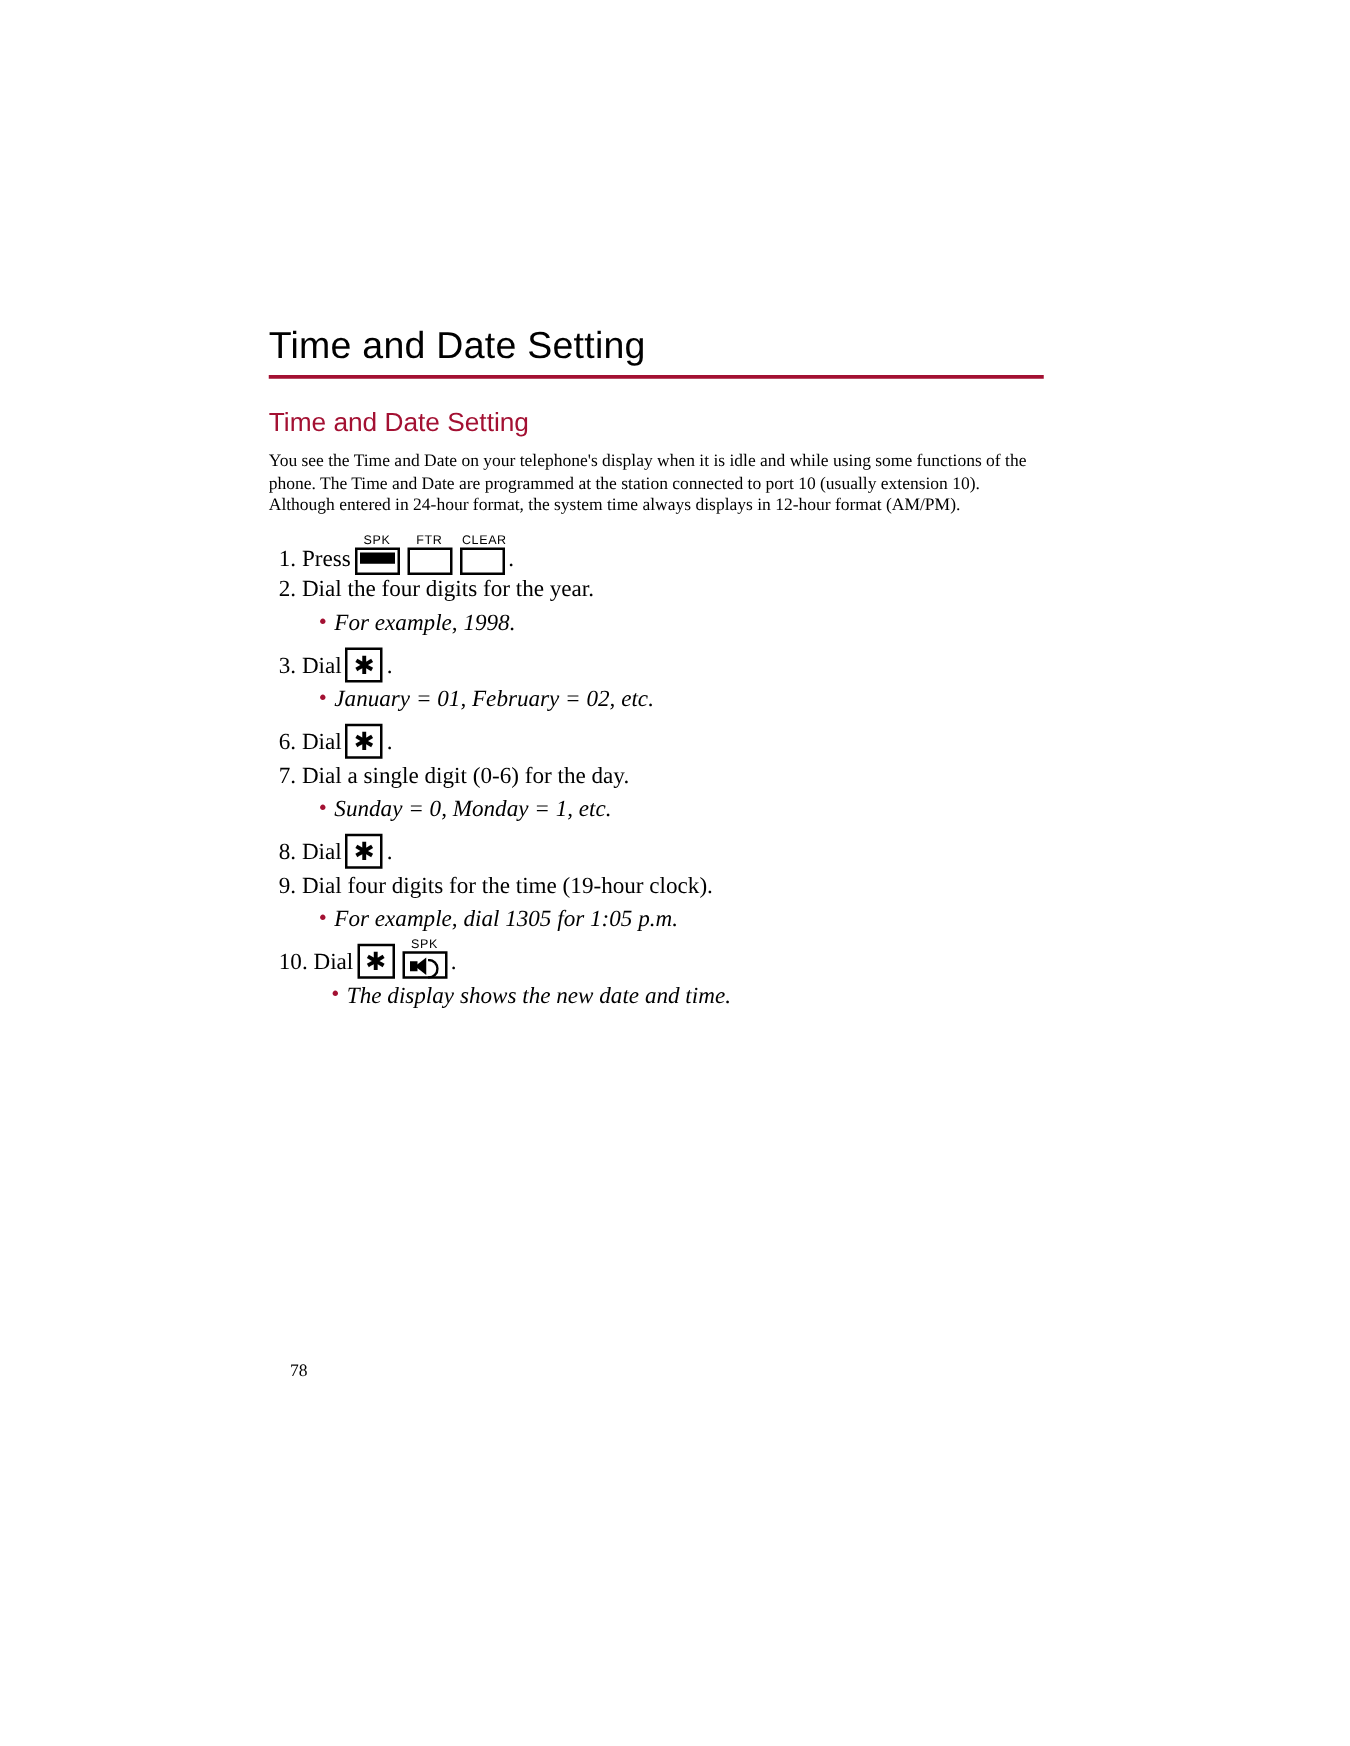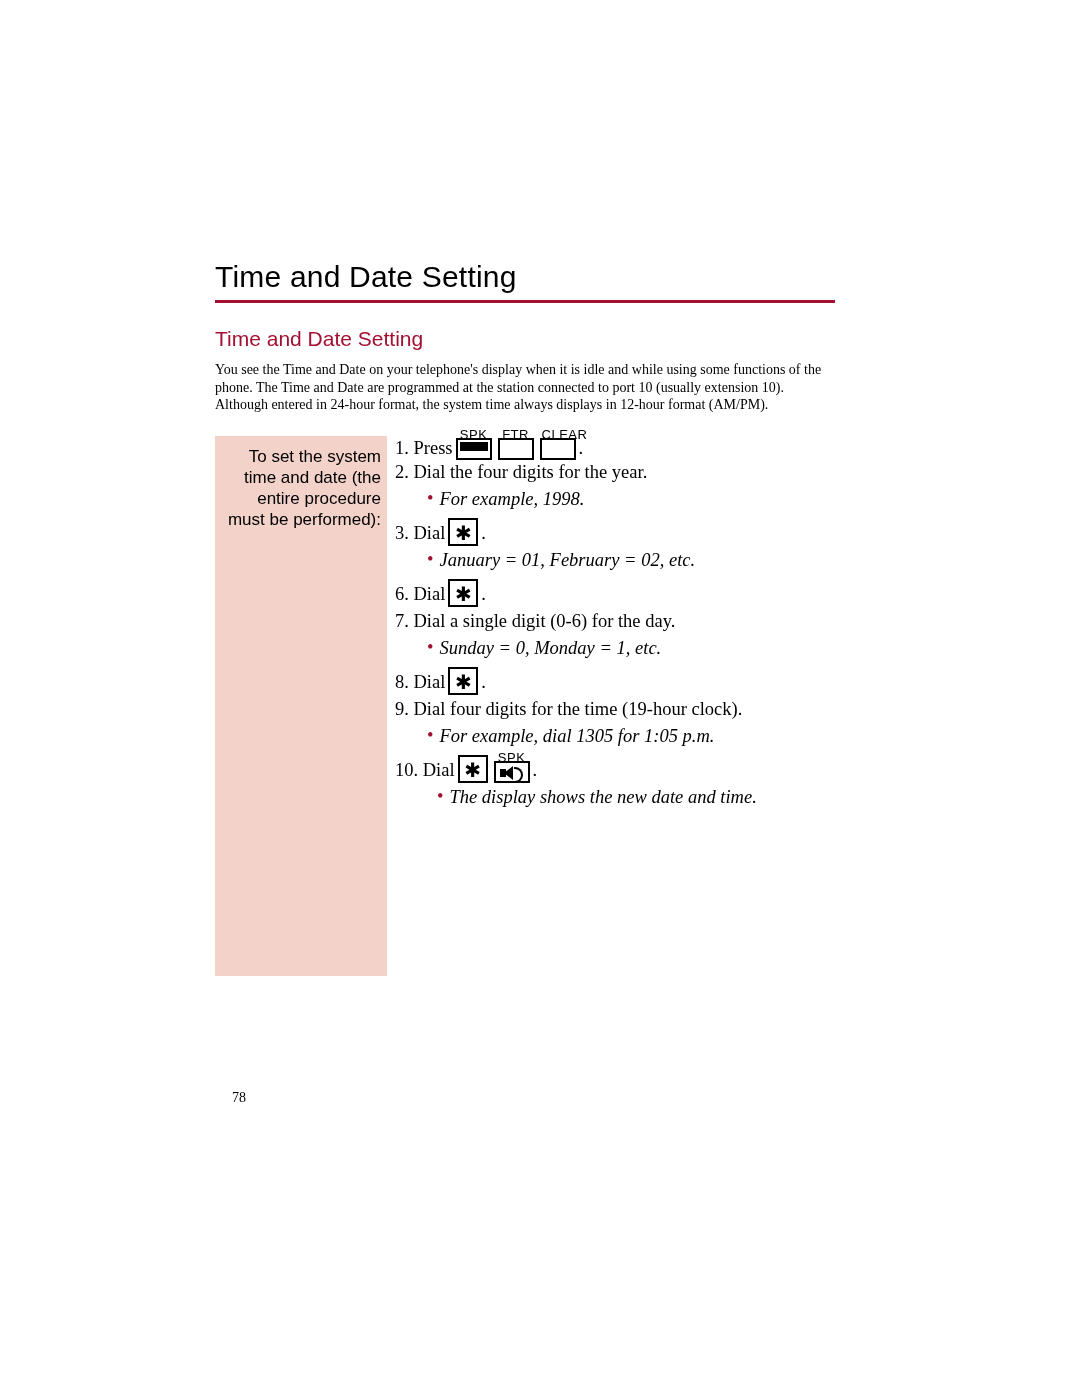--- a/index.html
+++ b/index.html
@@ -102,21 +102,21 @@
     position: absolute;
     left: 2px; right: 2px; top: 2px;
     height: 9px;
     background: #000;
   }
   .keycap .lbl {
     position: absolute;
     top: -14px;
     left: 0; right: 0;
     text-align: center;
-    font-size: 13px;
+    font-size: 10px;
     font-family: Arial, Helvetica, sans-serif;
     letter-spacing: 0.5px;
   }
   .keycap.star {
     height: 28px;
     min-width: 30px;
     vertical-align: -6px;
   }
   .keycap.star::after {
     content: "✱";
@@ -168,21 +168,20 @@
 
   <h1 class="main-title">Time and Date Setting</h1>
   <div class="rule"></div>
 
   <h2 class="sub-title">Time and Date Setting</h2>
 
   <p class="intro">You see the Time and Date on your telephone's display when it is idle and while using some functions of the phone. The Time and Date are programmed at the station connected to port 10 (usually extension 10). Although entered in 24-hour format, the system time always displays in 12-hour format (AM/PM).</p>
 
   <div class="two-col">
 
-    <div class="sidebar">To set the system time and date (the entire procedure must be performed):</div>
 
     <div class="steps">
 
       <div class="step-row">
         <span>1. Press </span>
         <span class="keycap">
           <span class="lbl">SPK</span>
           <span class="fill"></span>
         </span>
         <span class="keycap">

